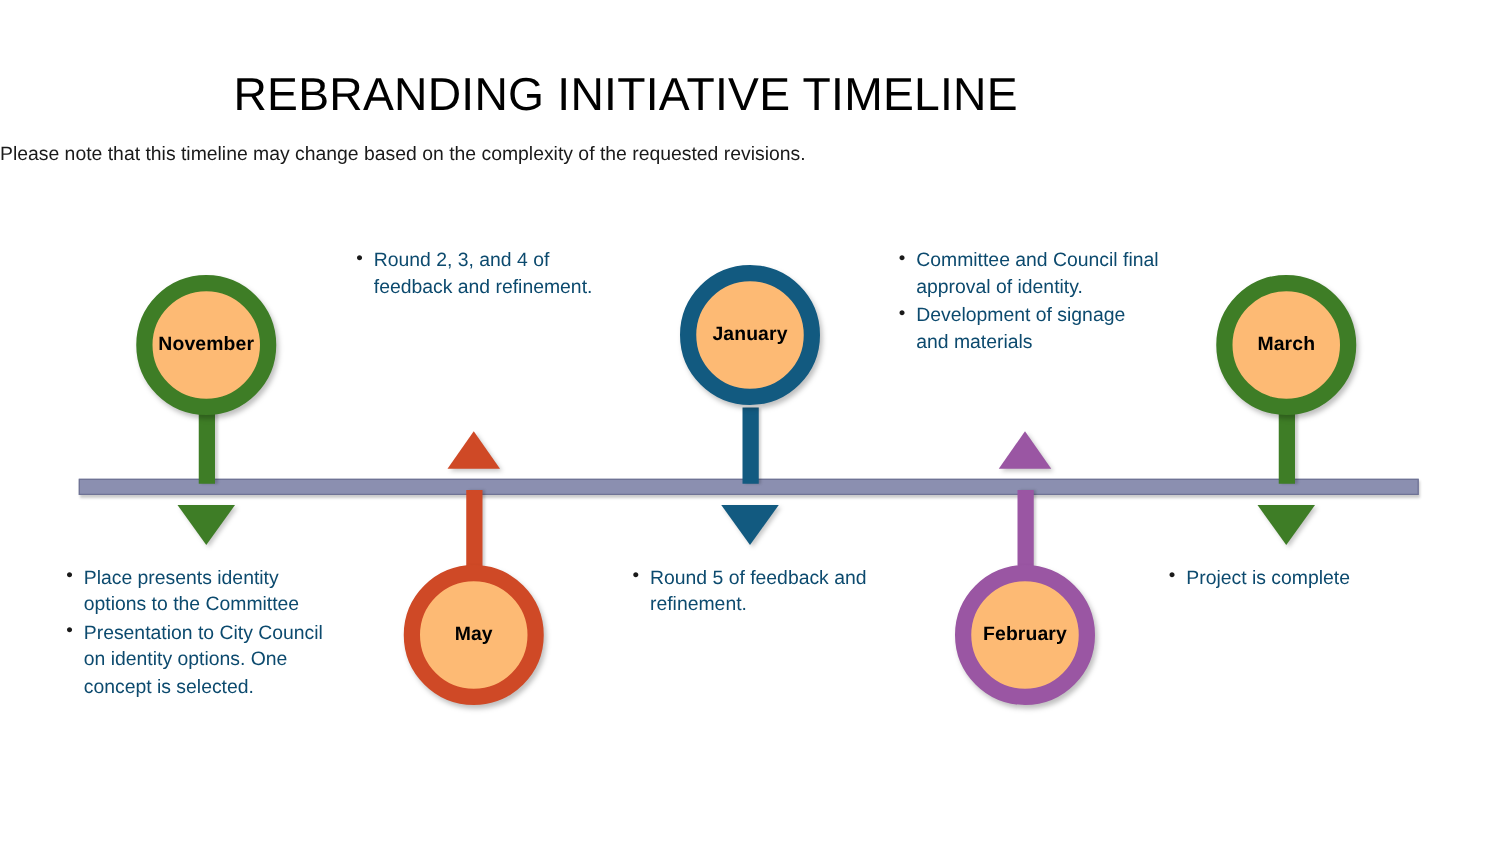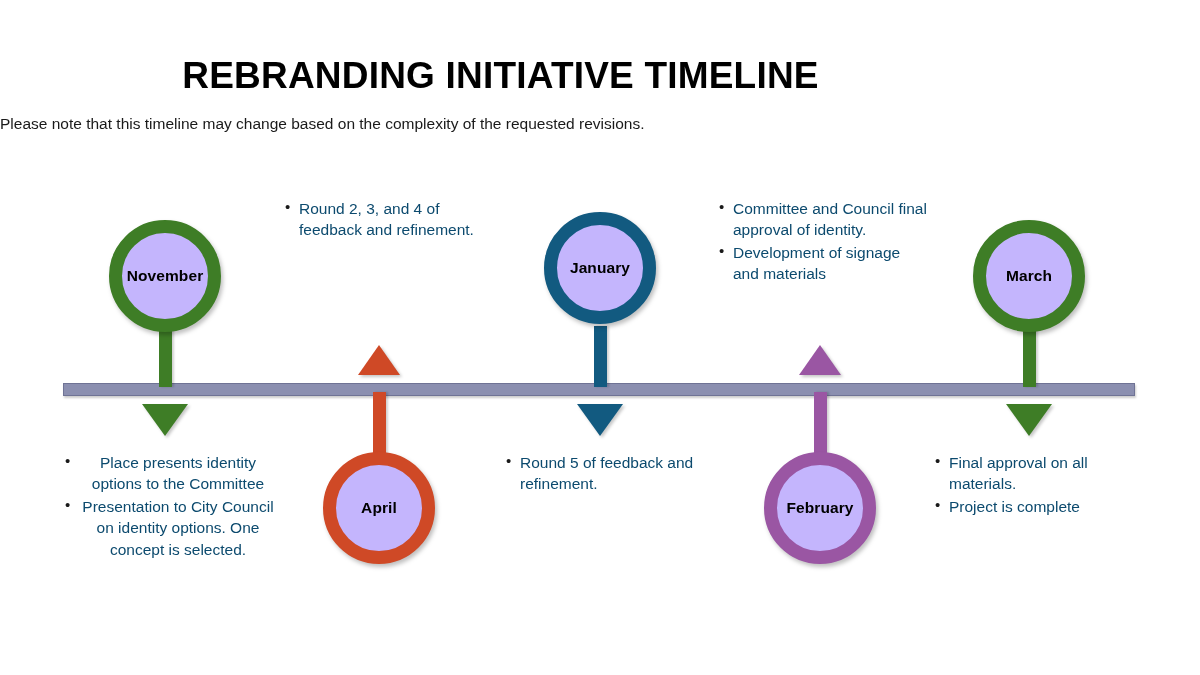--- a/index.html
+++ b/index.html
@@ -21,21 +21,21 @@
   }
 
   
   #title {
     position: absolute;
     left: 0;
     top: 56px;
     width: 1001px;
     text-align: center;
     font-size: 37px;
-    font-weight: bold;
+    font-weight: normal;
     letter-spacing: 0.2px;
     color: #000000;
     line-height: 1.1;
   }
   #subtitle {
     position: absolute;
     left: 0;
     top: 114px;
     width: 1200px;
     font-size: 15.5px;
@@ -60,21 +60,21 @@
   .marker {
     position: absolute;
     top: 0;
     height: 675px;
     width: 0;
   }
   .ring {
     position: absolute;
     box-sizing: border-box;
     border-radius: 50%;
-    background: #c4b5fd;
+    background: #fdba74;
     display: flex;
     align-items: center;
     justify-content: center;
     filter: drop-shadow(2px 3px 2px rgba(0,0,0,0.25));
   }
   .ring-label {
     font-size: 15.5px;
     font-weight: bold;
     color: #000000;
     white-space: nowrap;
@@ -143,21 +143,21 @@
       <div class="marker" style="left: 0px;">
         <div class="stem" style="background: rgb(62, 125, 38); left: 158.5px; top: 326px; height: 61px;"></div>
         <div class="ring" style="width: 112px; height: 112px; left: 109px; top: 220px; border: 13px solid rgb(62, 125, 38);">
           <span class="ring-label">November</span>
         </div>
         <div class="tri tri-down" style="border-top-color: rgb(62, 125, 38); left: 142px; top: 404px;"></div>
       </div>
       <div class="marker" style="left: 0px;">
         <div class="stem" style="background: rgb(207, 73, 38); left: 372.5px; top: 392px; height: 66px;"></div>
         <div class="ring" style="width: 112px; height: 112px; left: 323px; top: 452px; border: 13px solid rgb(207, 73, 38);">
-          <span class="ring-label">April</span>
+          <span class="ring-label">May</span>
         </div>
         <div class="tri tri-up" style="border-bottom-color: rgb(207, 73, 38); left: 358px; top: 345px;"></div>
       </div>
       <div class="marker" style="left: 0px;">
         <div class="stem" style="background: rgb(18, 90, 128); left: 593.5px; top: 326px; height: 61px;"></div>
         <div class="ring" style="width: 112px; height: 112px; left: 544px; top: 212px; border: 13px solid rgb(18, 90, 128);">
           <span class="ring-label">January</span>
         </div>
         <div class="tri tri-down" style="border-top-color: rgb(18, 90, 128); left: 577px; top: 404px;"></div>
       </div>
@@ -170,21 +170,21 @@
       </div>
       <div class="marker" style="left: 0px;">
         <div class="stem" style="background: rgb(62, 125, 38); left: 1022.5px; top: 326px; height: 61px;"></div>
         <div class="ring" style="width: 112px; height: 112px; left: 973px; top: 220px; border: 13px solid rgb(62, 125, 38);">
           <span class="ring-label">March</span>
         </div>
         <div class="tri tri-down" style="border-top-color: rgb(62, 125, 38); left: 1006px; top: 404px;"></div>
       </div>
     </div>
   <div id="notes-layer">
-      <div class="notes" style="left: 62px; top: 452px; width: 215px; text-align: center;">
+      <div class="notes" style="left: 50px; top: 452px; width: 215px;">
         <ul>
           <li>Place presents identity options to the Committee</li>
           <li>Presentation to City Council on identity options. One concept is selected.</li>
         </ul>
       </div>
       <div class="notes" style="left: 282px; top: 198px; width: 212px;">
         <ul>
           <li>Round 2, 3, and 4 of feedback and refinement.</li>
         </ul>
       </div>
@@ -194,19 +194,18 @@
         </ul>
       </div>
       <div class="notes" style="left: 716px; top: 198px; width: 212px;">
         <ul>
           <li>Committee and Council final approval of identity.</li>
           <li>Development of signage and materials</li>
         </ul>
       </div>
       <div class="notes" style="left: 932px; top: 452px; width: 200px;">
         <ul>
-          <li>Final approval on all materials.</li>
           <li>Project is complete</li>
         </ul>
       </div>
     </div>
 
 </div>
 
 </body></html>

